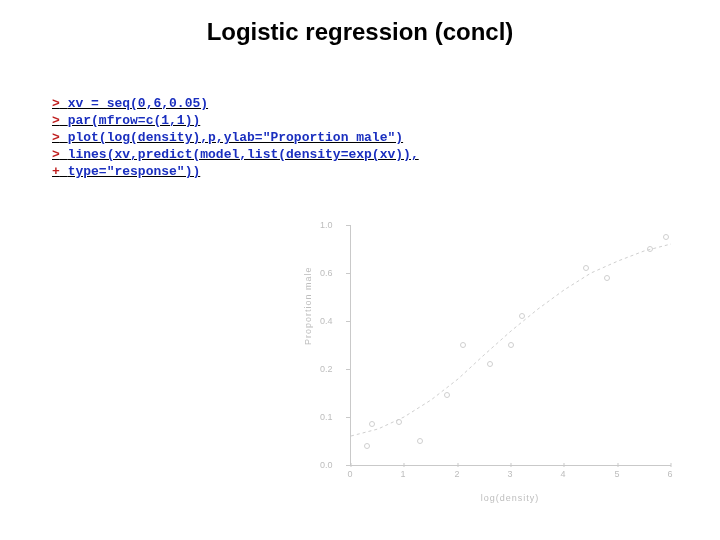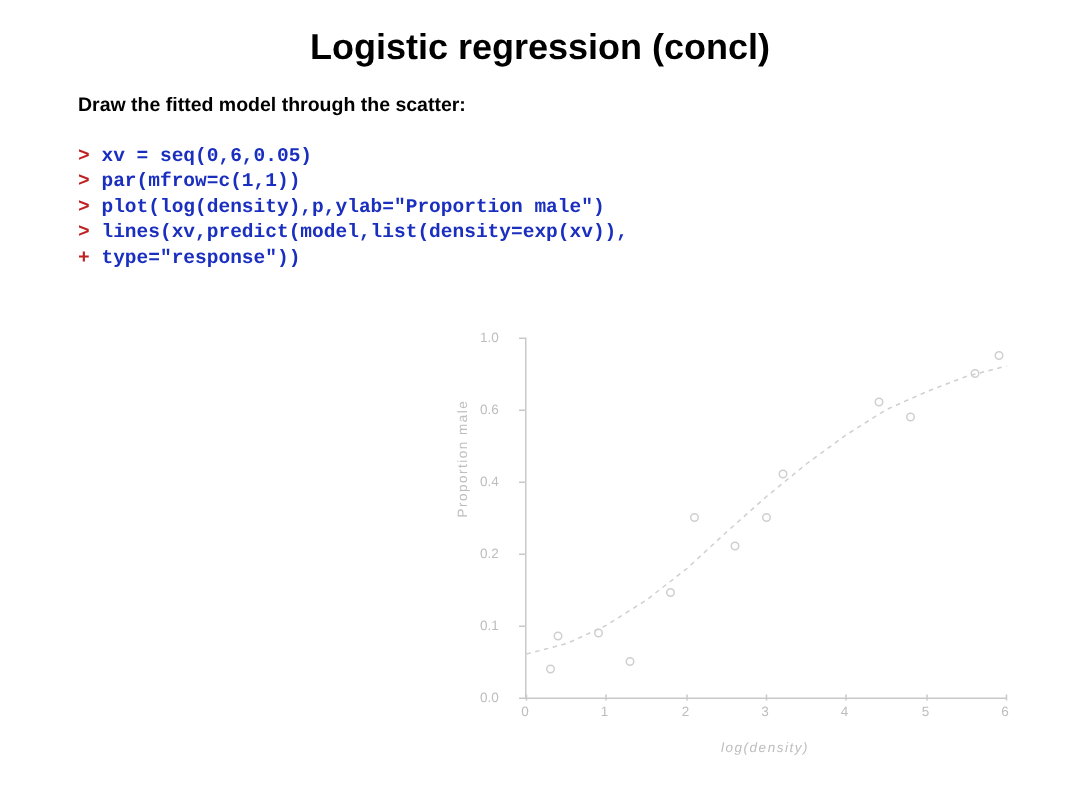--- a/index.html
+++ b/index.html
@@ -37,20 +37,21 @@
   }
   .code {
     position: absolute;
     top: 78px;
     left: 52px;
     font-family: "Courier New", monospace;
     font-size: 13px;
     font-weight: bold;
     line-height: 17px;
     white-space: pre;
+    text-decoration: underline;
   }
   .code .prompt { color: #c02020; }
   .code .cmd    { color: #1a2fbf; }
 
   
   .chart {
     position: absolute;
     left: 295px;
     top: 215px;
     width: 395px;
@@ -78,21 +79,20 @@
   }
   .xlab {
     position: absolute;
     left: 55px;
     width: 320px;
     top: 278px;
     text-align: center;
     font-size: 9px;
     color: #bdbdbd;
     letter-spacing: 1px;
-    font-style: italic;
   }
   .ytick {
     position: absolute;
     left: 25px;
     width: 24px;
     text-align: left;
     font-size: 9px;
     color: #bdbdbd;
     transform: translateY(-50%);
   }
@@ -145,21 +145,20 @@
     stroke-dasharray: 3 3;
   }
 </style>
 </head>
 <body>
 
 <div class="slide">
 
   <div class="title">Logistic regression (concl)</div>
 
-  <div class="subtitle">Draw the fitted model through the scatter:</div>
 
   <div class="code">
 <span class="prompt">&gt;</span> <span class="cmd">xv = seq(0,6,0.05)</span>
 <span class="prompt">&gt;</span> <span class="cmd">par(mfrow=c(1,1))</span>
 <span class="prompt">&gt;</span> <span class="cmd">plot(log(density),p,ylab="Proportion male")</span>
 <span class="prompt">&gt;</span> <span class="cmd">lines(xv,predict(model,list(density=exp(xv)),</span>
 <span class="prompt">+</span> <span class="cmd">type="response"))</span></div>
 
   <div class="chart">
     <div class="ylab">Proportion male</div>

